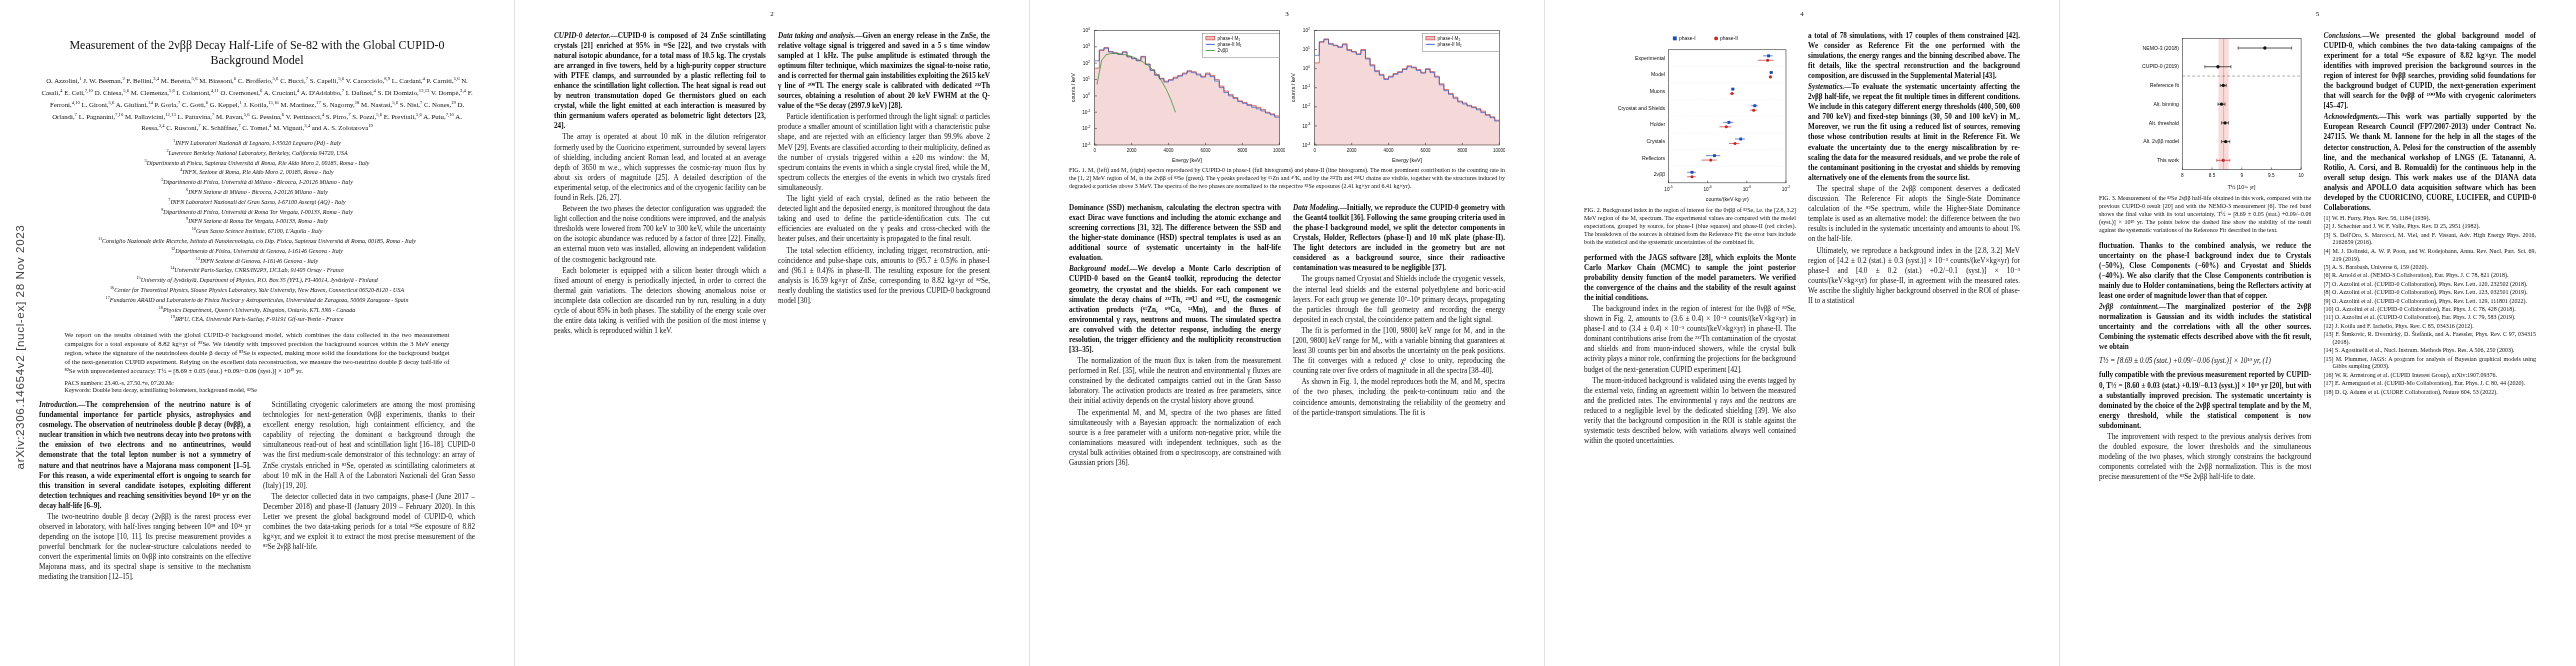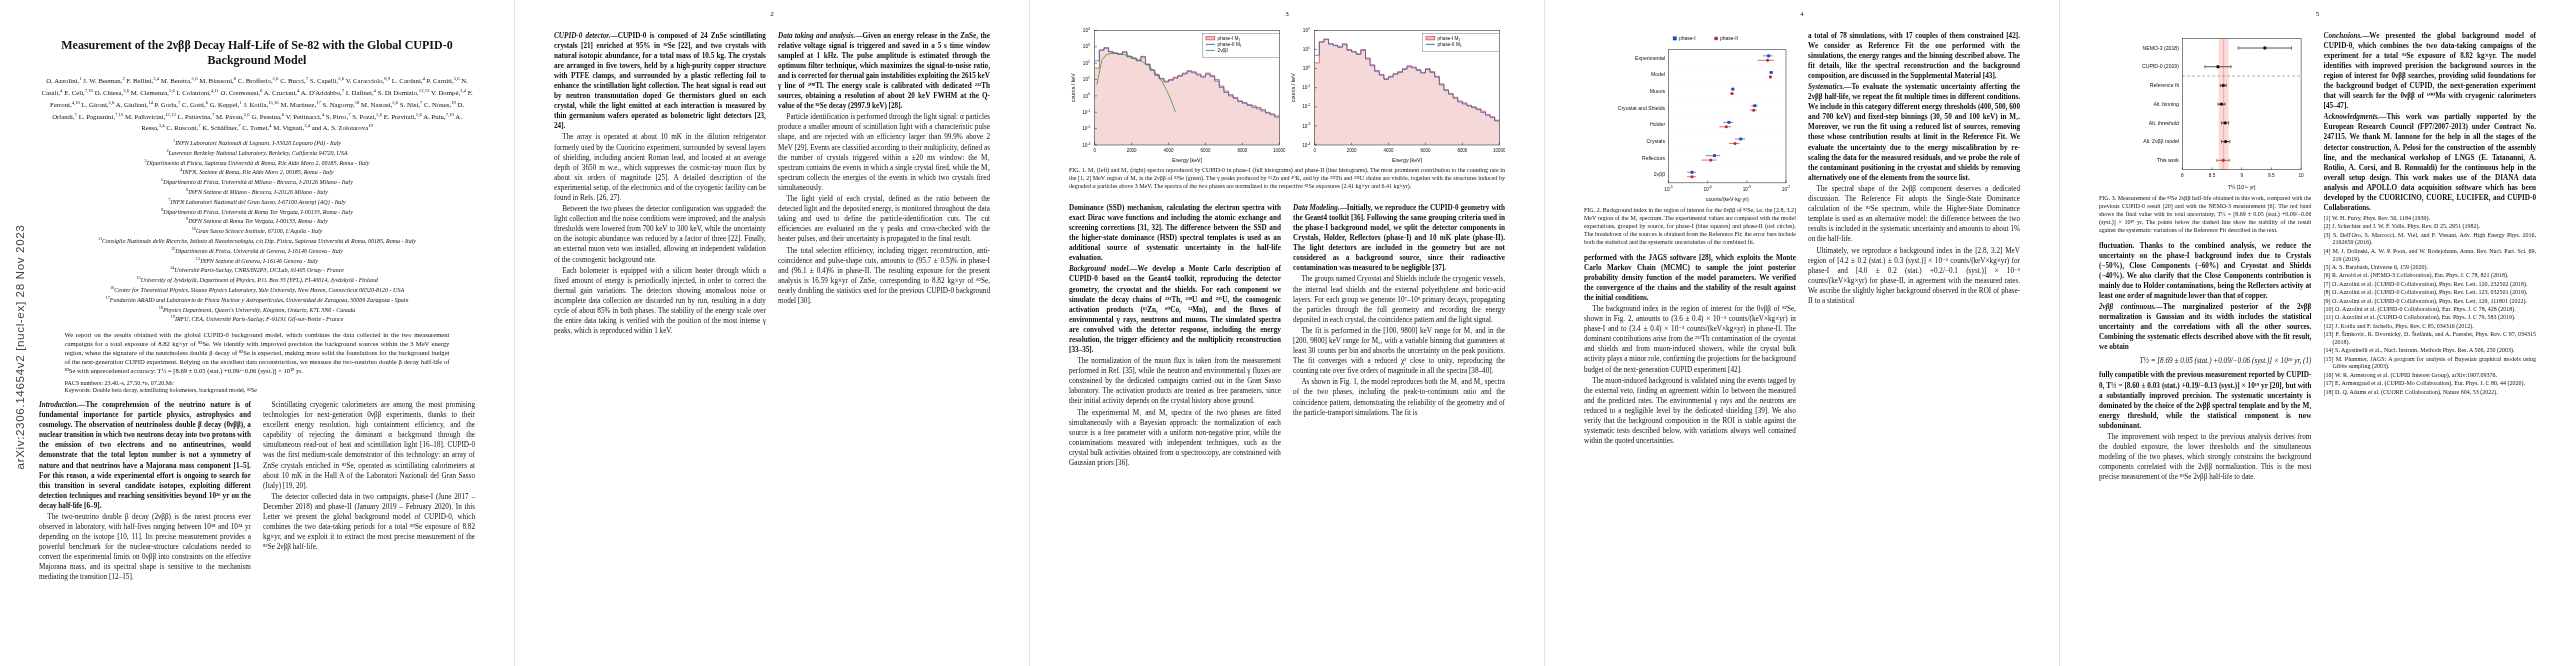--- a/index.html
+++ b/index.html
@@ -5,32 +5,32 @@
   html,body{margin:0;padding:0;background:#ffffff;}
   body{width:2576px;height:667px;overflow:hidden;font-family:"Liberation Serif","DejaVu Serif",serif;color:#111;}
   .strip{display:flex;width:2576px;height:667px;}
   .sheet{position:relative;box-sizing:border-box;width:515px;height:667px;background:#fff;
          padding:24.5px 39px 22px 39px;border-right:0.6px solid #e2e2e2;display:flex;flex-direction:column;overflow:hidden;}
   .sheet:last-child{border-right:none;}
   .pagenum{position:absolute;top:10px;left:0;right:0;text-align:center;font-size:7px;}
   .arxiv-stamp{position:absolute;left:19px;top:52%;transform:translate(-50%,-50%) rotate(-90deg);
                white-space:nowrap;font-family:"Liberation Sans","DejaVu Sans",sans-serif;
                font-size:11.7px;letter-spacing:0.6px;color:#444;}
-  h1{font-size:12px;font-weight:bold;text-align:center;line-height:1.28;margin:13.3px 14.5px 6.7px 14.5px;}
+  h1{font-size:12px;font-weight:normal;text-align:center;line-height:1.28;margin:13.3px 14.5px 6.7px 14.5px;}
   .authors{font-size:6.8px;text-align:center;line-height:1.55;margin:0 2.2px;}
   .authors sup{font-size:4.7px;}
   .affils{margin-top:3.9px;font-size:6px;font-style:italic;text-align:center;line-height:1.3;}
   .affils sup{font-size:4.3px;font-style:normal;}
   .abstract{margin:6.7px 25.6px 3.9px 25.6px;font-size:6.6px;line-height:1.36;text-align:justify;}
   .meta-line{margin:0.6px 25.6px;font-size:6px;}
   .cols{flex:1;min-height:0;display:flex;gap:12.2px;margin-top:6.1px;}
   .col{flex:1;min-width:0;overflow:hidden;font-size:7.2px;line-height:1.4;text-align:justify;}
   .col p{margin:0 0 1.1px 0;text-indent:8.3px;}
   .col p.noind{text-indent:0;font-weight:bold;}
-  .col p.eq{text-indent:0;text-align:right;font-style:italic;margin:3.9px 0;}
+  .col p.eq{text-indent:0;text-align:left;font-style:italic;margin:3.9px 0;}
   .lead{font-style:italic;}
   figure{margin:1.1px 0 5.6px 0;}
   figcaption{font-size:6px;line-height:1.32;text-align:justify;margin-top:2.8px;}
   #fig1-panels{display:flex;gap:4.4px;justify-content:center;}
   .refs{font-size:6px;line-height:1.3;margin-top:1.7px;}
   .refs .ref{padding-left:9px;text-indent:-9px;margin-bottom:0.6px;}
   svg{display:block;}
   svg text{font-family:"Liberation Sans","DejaVu Sans",sans-serif;fill:#111;}
 </style>
 </head>
@@ -194,21 +194,21 @@
       <div class="col">
           <p class="noind">Dominance (SSD) mechanism, calculating the electron spectra with exact Dirac wave functions and including the atomic exchange and screening corrections [31, 32]. The difference between the SSD and the higher-state dominance (HSD) spectral templates is used as an additional source of systematic uncertainty in the half-life evaluation.</p>
           <p class="noind"><span class="lead">Background model.</span>—We develop a Monte Carlo description of CUPID-0 based on the Geant4 toolkit, reproducing the detector geometry, the cryostat and the shields. For each component we simulate the decay chains of ²³²Th, ²³⁸U and ²³⁵U, the cosmogenic activation products (⁶⁵Zn, ⁶⁰Co, ⁵⁴Mn), and the fluxes of environmental γ rays, neutrons and muons. The simulated spectra are convolved with the detector response, including the energy resolution, the trigger efficiency and the multiplicity reconstruction [33–35].</p>
           <p>The normalization of the muon flux is taken from the measurement performed in Ref. [35], while the neutron and environmental γ fluxes are constrained by the dedicated campaigns carried out in the Gran Sasso laboratory. The activation products are treated as free parameters, since their initial activity depends on the crystal history above ground.</p>
           <p>The experimental M₁ and M₂ spectra of the two phases are fitted simultaneously with a Bayesian approach: the normalization of each source is a free parameter with a uniform non-negative prior, while the contaminations measured with independent techniques, such as the crystal bulk activities obtained from α spectroscopy, are constrained with Gaussian priors [36].</p>
         </div>
       <div class="col">
           <p class="noind"><span class="lead">Data Modeling.</span>—Initially, we reproduce the CUPID-0 geometry with the Geant4 toolkit [36]. Following the same grouping criteria used in the phase-I background model, we split the detector components in Crystals, Holder, Reflectors (phase-I) and 10 mK plate (phase-II). The light detectors are included in the geometry but are not considered as a background source, since their radioactive contamination was measured to be negligible [37].</p>
           <p>The groups named Cryostat and Shields include the cryogenic vessels, the internal lead shields and the external polyethylene and boric-acid layers. For each group we generate 10⁷–10⁹ primary decays, propagating the particles through the full geometry and recording the energy deposited in each crystal, the coincidence pattern and the light signal.</p>
           <p>The fit is performed in the [100, 9800] keV range for M₁ and in the [200, 9800] keV range for M₂, with a variable binning that guarantees at least 30 counts per bin and absorbs the uncertainty on the peak positions. The fit converges with a reduced χ² close to unity, reproducing the counting rate over five orders of magnitude in all the spectra [38–40].</p>
-          <p>As shown in Fig. 1, the model reproduces both the M₁ and M₂ spectra of the two phases, including the peak-to-continuum ratio and the coincidence pattern, demonstrating the reliability of the geometry and of the particle-transport simulations. The fit is</p>
+          <p>As shown in Fig. 1, the model reproduces both the M₁ and M₂ spectra of the two phases, including the peak-to-continuum ratio and the coincidence amounts, demonstrating the reliability of the geometry and of the particle-transport simulations. The fit is</p>
         </div>
     </div>
   </section>
 
   <section class="sheet">
     <div class="pagenum">4</div>
     <div class="cols">
       <div class="col">
         <figure>
           <div id="fig2-plot">
@@ -349,21 +349,21 @@
                 <text x="310.5" y="261" font-size="8.5" text-anchor="middle">9.5</text>
                 <line x1="364" y1="248" x2="364" y2="244" stroke="#222"></line>
                 <text x="364" y="261" font-size="8.5" text-anchor="middle">10</text>
                 <text x="257" y="282" font-size="9.5" text-anchor="middle">T½ [10¹⁹ yr]</text>
               </svg>
             </div>
           <figcaption>FIG. 3. Measurement of the ⁸²Se 2νββ half-life obtained in this work, compared with the previous CUPID-0 result [20] and with the NEMO-3 measurement [6]. The red band shows the final value with its total uncertainty, T½ = [8.69 ± 0.05 (stat.) +0.09/−0.06 (syst.)] × 10¹⁹ yr. The points below the dashed line show the stability of the result against the systematic variations of the Reference Fit described in the text.</figcaption>
         </figure>
         <div>
             <p class="noind">fluctuation. Thanks to the combined analysis, we reduce the uncertainty on the phase-I background index due to Crystals (−50%), Close Components (−60%) and Cryostat and Shields (−40%). We also clarify that the Close Components contribution is mainly due to Holder contaminations, being the Reflectors activity at least one order of magnitude lower than that of copper.</p>
-            <p class="noind"><span class="lead">2νββ continuous.</span>—The marginalized posterior of the 2νββ normalization is Gaussian and its width includes the statistical uncertainty and the correlations with all the other sources. Combining the systematic effects described above with the fit result, we obtain</p>
+            <p class="noind"><span class="lead">2νββ containment.</span>—The marginalized posterior of the 2νββ normalization is Gaussian and its width includes the statistical uncertainty and the correlations with all the other sources. Combining the systematic effects described above with the fit result, we obtain</p>
             <p class="eq">T½ = [8.69 ± 0.05 (stat.) +0.09/−0.06 (syst.)] × 10¹⁹ yr,   (1)</p>
             <p class="noind">fully compatible with the previous measurement reported by CUPID-0, T½ = [8.60 ± 0.03 (stat.) +0.19/−0.13 (syst.)] × 10¹⁹ yr [20], but with a substantially improved precision. The systematic uncertainty is dominated by the choice of the 2νββ spectral template and by the M₁ energy threshold, while the statistical component is now subdominant.</p>
             <p>The improvement with respect to the previous analysis derives from the doubled exposure, the lower thresholds and the simultaneous modeling of the two phases, which strongly constrains the background components correlated with the 2νββ normalization. This is the most precise measurement of the ⁸²Se 2νββ half-life to date.</p>
           </div>
       </div>
       <div class="col">
         <div>
             <p class="noind"><span class="lead">Conclusions.</span>—We presented the global background model of CUPID-0, which combines the two data-taking campaigns of the experiment for a total ⁸²Se exposure of 8.82 kg×yr. The model identifies with improved precision the background sources in the region of interest for 0νββ searches, providing solid foundations for the background budget of CUPID, the next-generation experiment that will search for the 0νββ of ¹⁰⁰Mo with cryogenic calorimeters [45–47].</p>
             <p class="noind"><span class="lead">Acknowledgments.</span>—This work was partially supported by the European Research Council (FP7/2007-2013) under Contract No. 247115. We thank M. Iannone for the help in all the stages of the detector construction, A. Pelosi for the construction of the assembly line, and the mechanical workshop of LNGS (E. Tatananni, A. Rotilio, A. Corsi, and B. Romualdi) for the continuous help in the overall setup design. This work makes use of the DIANA data analysis and APOLLO data acquisition software which has been developed by the CUORICINO, CUORE, LUCIFER, and CUPID-0 Collaborations.</p>
           </div>

